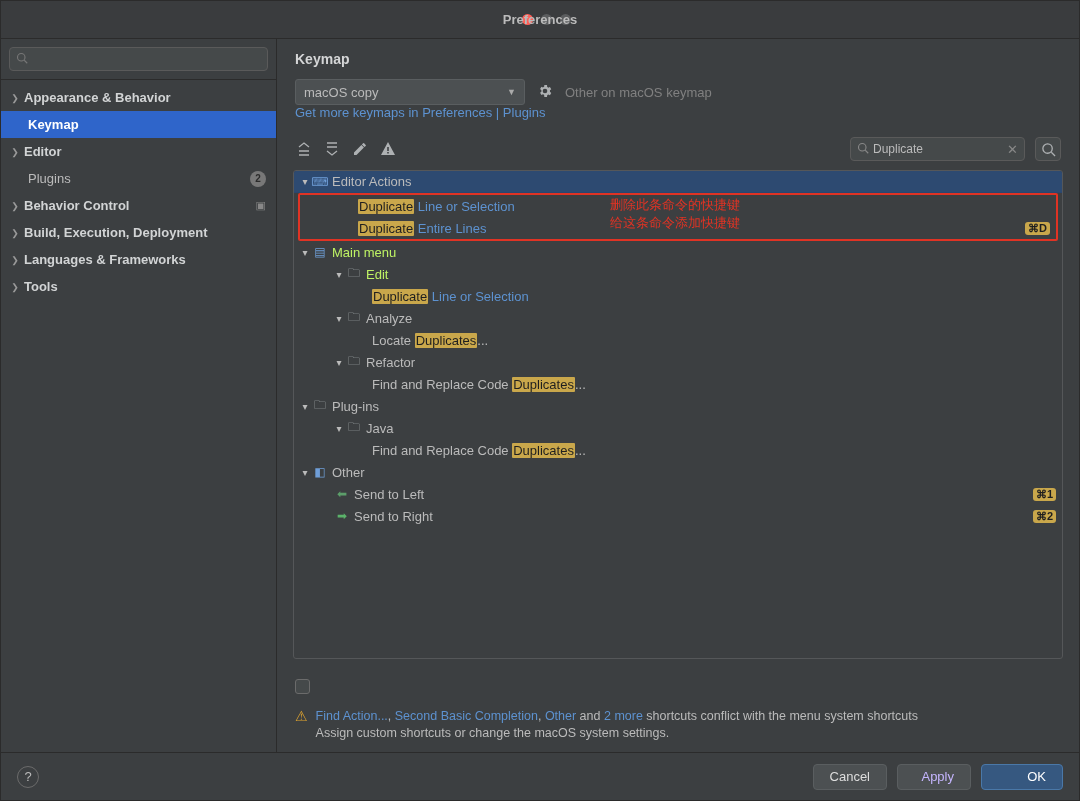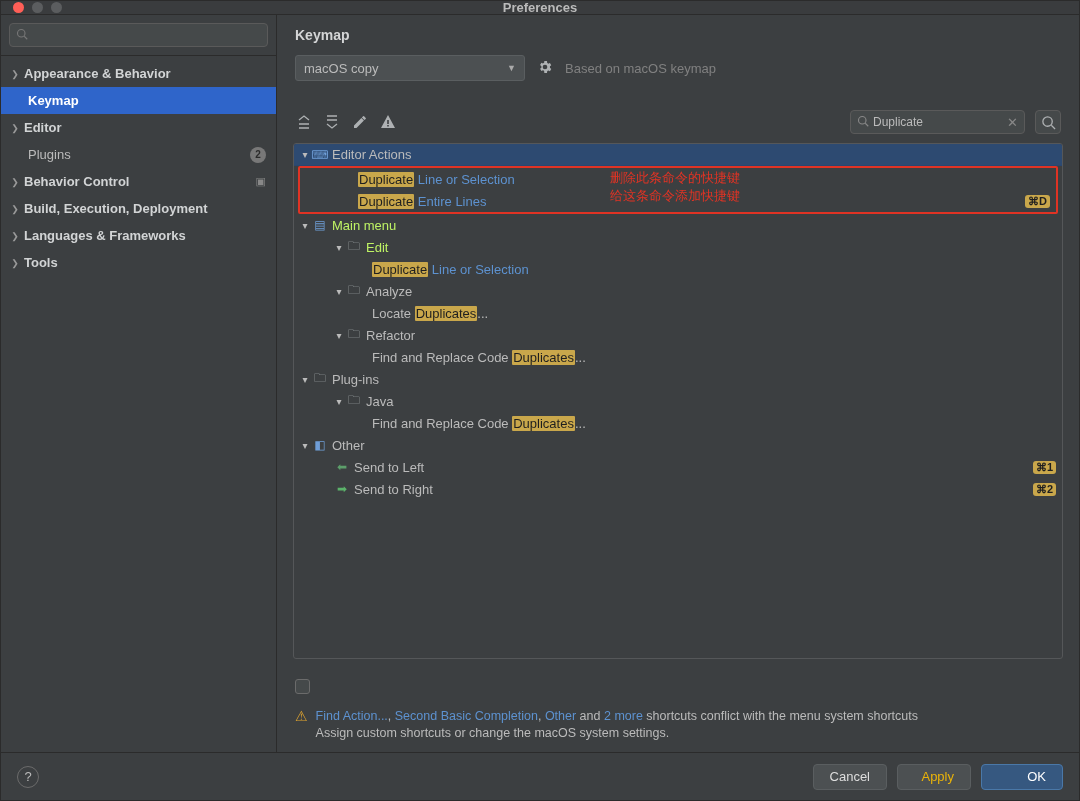--- a/index.html
+++ b/index.html
@@ -10,25 +10,26 @@
       background: #3c3f41;
       color: #bbbbbb;
     }
     .window {
       width: 1080px; height: 801px;
       display: flex; flex-direction: column;
       border: 1px solid #2b2b2b;
       background: #3c3f41;
     }
     .titlebar {
-      height: 14px;
+      height: 38px;
       display: flex; align-items: center;
       background: #3a3c3e;
       border-bottom: 1px solid #2b2b2b;
       position: relative;
+      justify-content: center;
     }
     .traffic-lights { display: flex; gap: 8px; padding-left: 12px; }
     .tl { width: 11px; height: 11px; border-radius: 50%; }
     .tl-close { background: #ff5f57; }
     .tl-min { background: #5b5d5f; }
     .tl-max { background: #5b5d5f; }
     .titlebar-title {
       position: absolute; left: 50%; transform: translateX(-50%);
       font-size: 13px; font-weight: 600; color: #bbbbbb;
     }
@@ -79,21 +80,21 @@
     }
     .repo-ico { margin-left: auto; font-size: 11px; color: #888; }
 
     .content {
       flex: 1; min-width: 0;
       display: flex; flex-direction: column;
       background: #3c3f41;
     }
     .content-header { padding: 12px 18px 0 18px; }
     .content-title { font-size: 14px; font-weight: 700; color: #d4d5d6; margin-bottom: 12px; }
-    .row1 { display: flex; align-items: center; gap: 12px; margin-bottom: 12px; }
+    .row1 { display: flex; align-items: center; gap: 12px; margin-bottom: 0; }
     .select-box {
       width: 230px; height: 26px;
       background: #4c5052;
       border: 1px solid #5a5e60;
       border-radius: 3px;
       display: flex; align-items: center; justify-content: space-between;
       padding: 0 8px; color: #bbb;
     }
     .gear { color: #aeb1b3; font-size: 14px; }
     .hint-text { color: #808080; }
@@ -194,21 +195,21 @@
     }
     .footer-spacer { flex: 1; }
     .btn {
       height: 26px; min-width: 74px;
       border-radius: 4px;
       display: flex; align-items: center; justify-content: flex-end;
       font-size: 13px; cursor: pointer;
       padding: 0 16px;
     }
     .btn-default { background: #4c5052; border: 1px solid #5a5e60; color: #ddd; }
-    .btn-default.disabled { color: #eab308; cursor: default;}
+    .btn-default.disabled { color: #c4b5fd; cursor: default;}
     .btn-primary { background: #365880; border: 1px solid #4a78a8; color: #fff; min-width: 82px;}
     .content-scroll { position: relative; flex: 1; display: flex; flex-direction: column; min-height: 0; }
   </style>
 </head>
 <body>
 
 <div class="window">
   <div class="titlebar">
     <div class="traffic-lights">
       <div class="tl tl-close"></div>
@@ -275,21 +276,24 @@
         <div class="row1">
           <div class="select-box">
             <span>macOS copy</span>
             <span style="font-size:9px;color:#aaa;">▼</span>
           </div>
           <span class="gear">
             <svg width="16" height="16" viewBox="0 0 24 24" fill="currentColor">
                 <path d="M19.4 13a7.5 7.5 0 0 0 0-2l2-1.6-2-3.4-2.4 1a7.4 7.4 0 0 0-1.7-1L15 3h-4l-.3 2.6a7.4 7.4 0 0 0-1.7 1l-2.4-1-2 3.4L6.6 11a7.5 7.5 0 0 0 0 2l-2 1.6 2 3.4 2.4-1a7.4 7.4 0 0 0 1.7 1L11 21h4l.3-2.6a7.4 7.4 0 0 0 1.7-1l2.4 1 2-3.4zm-7.4 2.5A3.5 3.5 0 1 1 15.5 12 3.5 3.5 0 0 1 12 15.5z"></path>
               </svg>
           </span>
-          <span class="hint-text">Based on macOS keymap</span>
+          <span class="hint-text">Other on macOS keymap</span>
+        </div>
+        <div>
+          <span class="link">Get more keymaps in Preferences | Plugins</span>
         </div>
       </div>
 
       <div class="content-scroll">
         <div class="toolbar">
           <div class="tb-btn">
             <svg viewBox="0 0 16 16" fill="none" stroke="currentColor" stroke-width="1.3">
                 <path d="M3 6 L8 2 L13 6 M3 14 L13 14 M3 10 L13 10"></path>
               </svg>
           </div>

